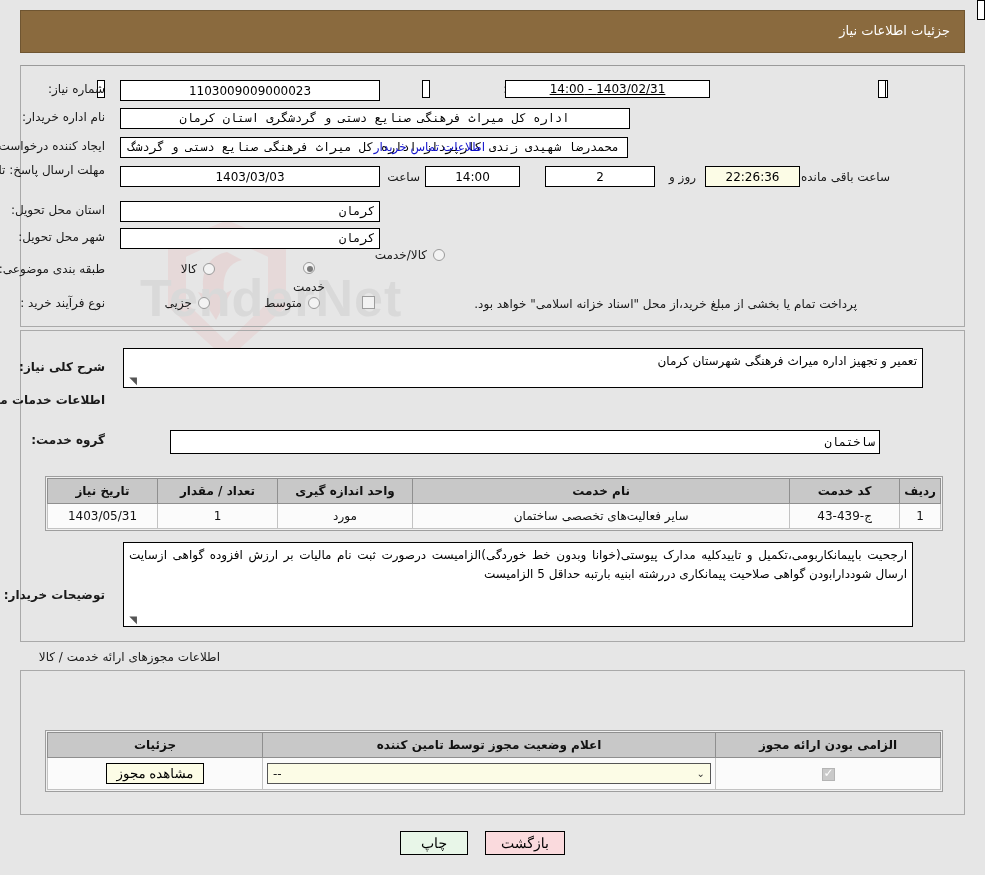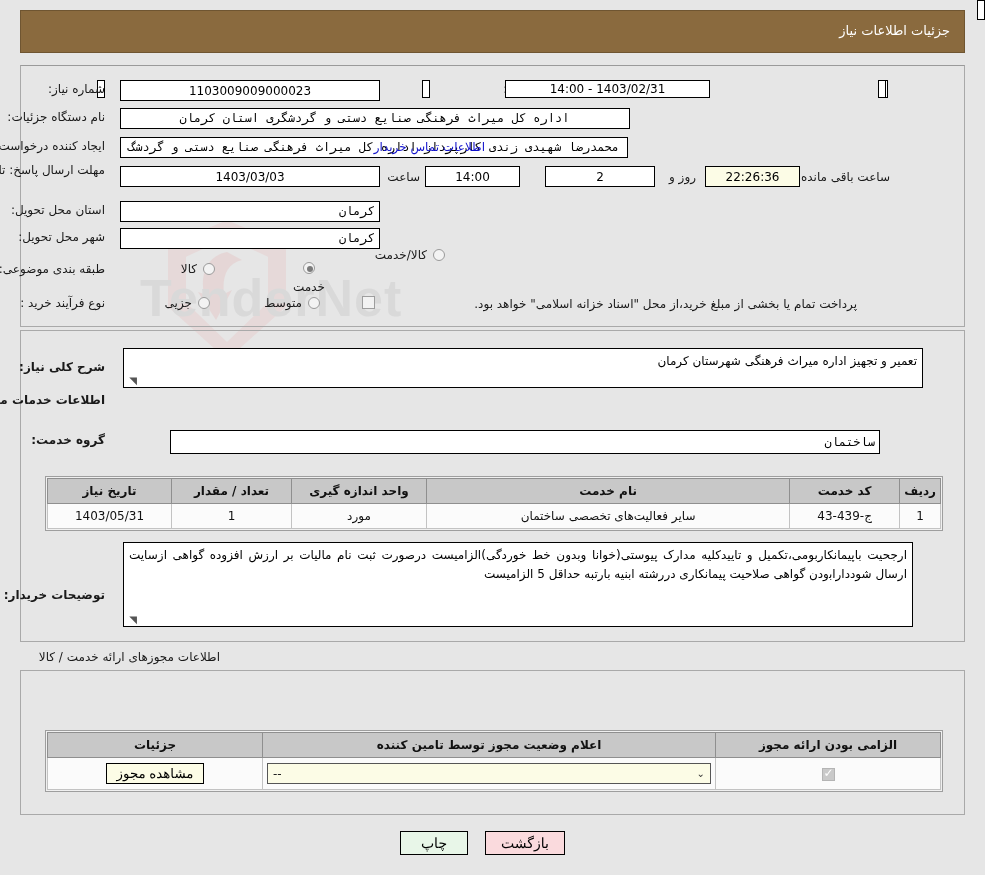--- a/index.html
+++ b/index.html
@@ -171,24 +171,24 @@
   <div class="fld" style="position:absolute; right:555px; top:80px; width:0; height:0; z-index:3;"></div>
   <div class="fld" style="position:absolute; left:880px; top:80px; width:0; height:0;"></div>
   <div class="fld" style="position:absolute; right:780px; top:80px; width:0; height:0;"></div>
   <div class="fld" style="position:absolute; left:878px; top:80px; width:0; height:0;"></div>
   <div class="fld" style="position:absolute; right:880px; top:80px; width:0;height:0;"></div>
   <div class="fld" style="position:absolute; right:null;"></div>
   <div class="fld" style="position:absolute; right:880px;top:80px;width:0;height:0;"></div>
   <div class="fld" style="position:absolute; right:880px;top:80px;width:0;height:0;"></div>
   <div class="fld" style="position:absolute; right:880px;top:80px;width:0;height:0;"></div>
   <div class="fld" style="position:absolute; right:880px;top:80px;width:0;height:0;"></div>
-  <div class="fld" style="position:absolute; left:505px; top:80px; width:205px; height:15px; z-index:3;">1403/02/31 - 14:00</div>
+  <div class="fld" style="position:absolute; left:505px; top:80px; width:205px; height:15px; z-index:3;text-decoration:underline;">1403/02/31 - 14:00</div>
 
   <div class="row" style="right:880px; top:110px; z-index:3;">
-    <span class="lbl">نام دستگاه جزئیات:</span>
+    <span class="lbl">نام اداره خریدار:</span>
   </div>
   <div class="fld fld-r" style="position:absolute; right:355px; top:108px; width:510px; height:21px; z-index:3; justify-content:center;">اداره کل میراث فرهنگی  صنایع دستی و گردشگری استان کرمان</div>
 
   <div class="row" style="right:880px; top:139px; z-index:3;">
     <span class="lbl">ایجاد کننده درخواست:</span>
   </div>
   <div class="fld fld-r" style="position:absolute; right:357px; top:137px; width:508px; height:21px; z-index:3; justify-content:center;">محمدرضا شهیدی زندی کارپرداز اداره کل میراث فرهنگی  صنایع دستی و گردشگ</div>
   <a class="link" style="position:absolute; right:500px; top:140px; z-index:4; text-decoration:none;">اطلاعات تماس خریدار</a>
 
   <div class="row" style="right:880px; top:162px; z-index:3; width:72px; display:block; line-height:16px;">
@@ -257,21 +257,21 @@
 
   <div class="grid-wrap" style="right:42px; top:476px; width:898px; z-index:3;">
     <table class="grid" style="width:100%;">
       <thead>
         <tr>
           <th style="width:36px;">ردیف</th>
           <th style="width:110px;">کد خدمت</th>
           <th>نام خدمت</th>
           <th style="width:135px;">واحد اندازه گیری</th>
           <th style="width:120px;">تعداد / مقدار</th>
-          <th style="width:124px;">تاریخ نیاز</th>
+          <th style="width:110px;">تاریخ نیاز</th>
         </tr>
       </thead>
       <tbody>
         <tr>
           <td>1</td>
           <td>ج-439-43</td>
           <td>سایر فعالیت‌های تخصصی ساختمان</td>
           <td>مورد</td>
           <td>1</td>
           <td>1403/05/31</td>

